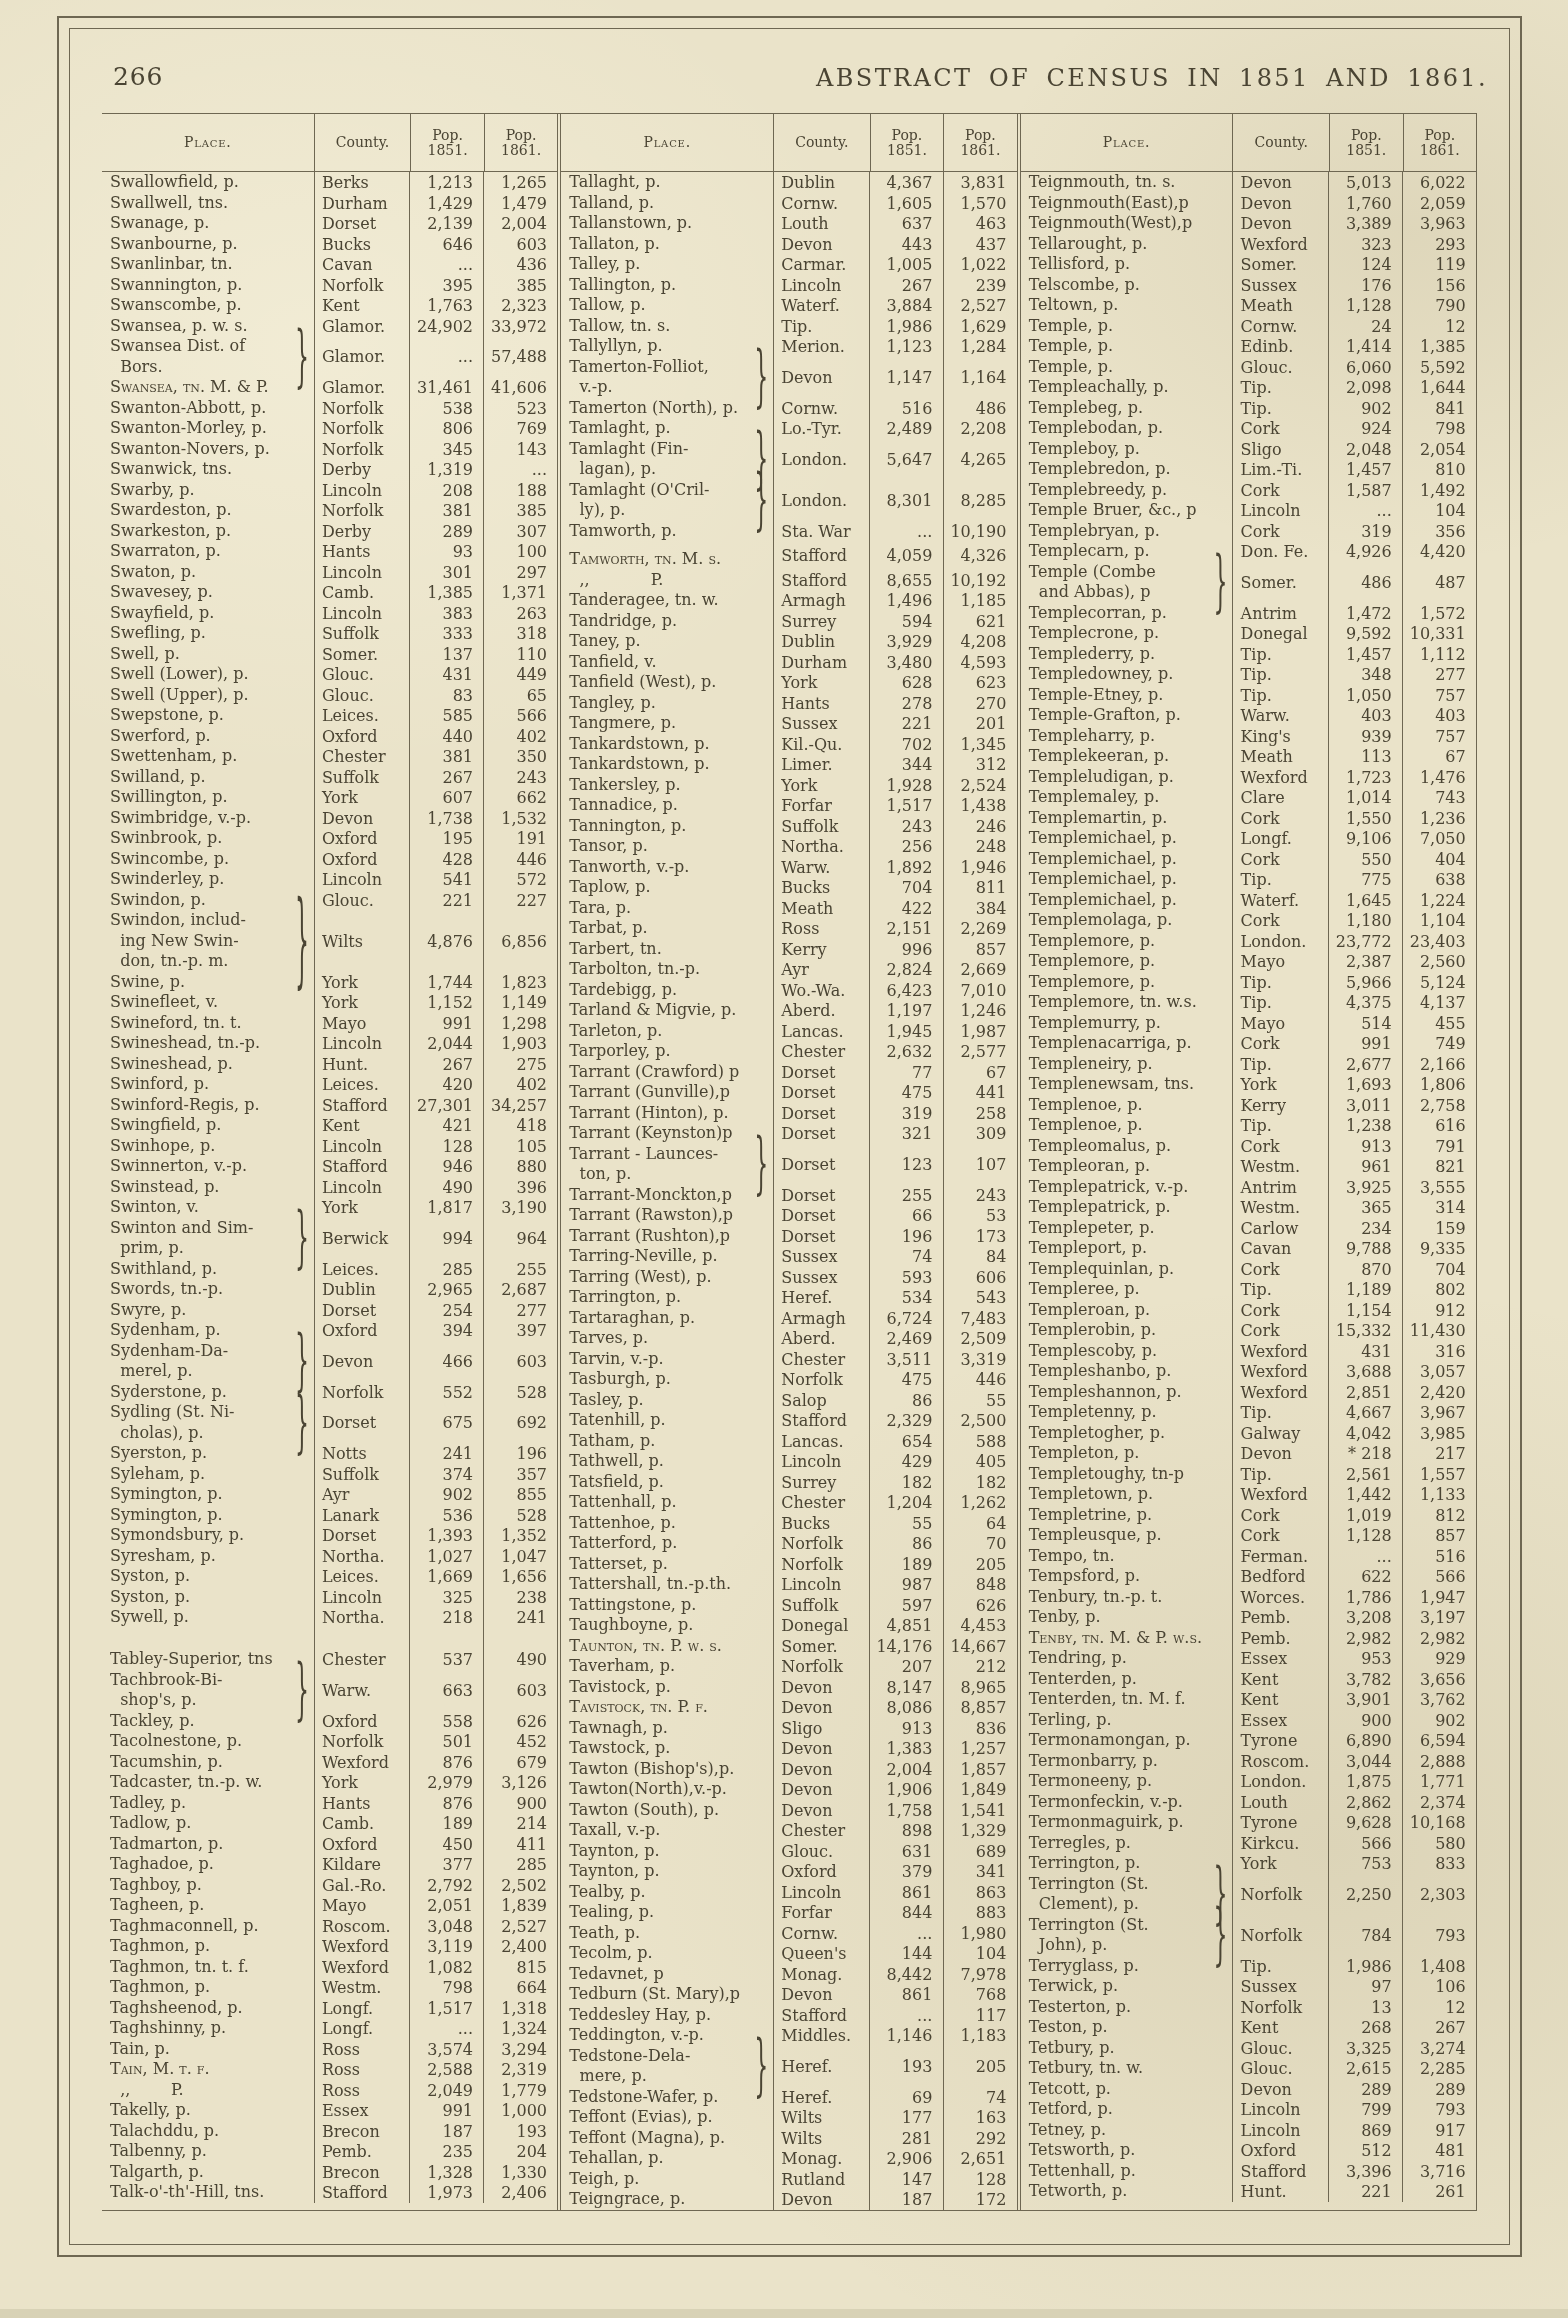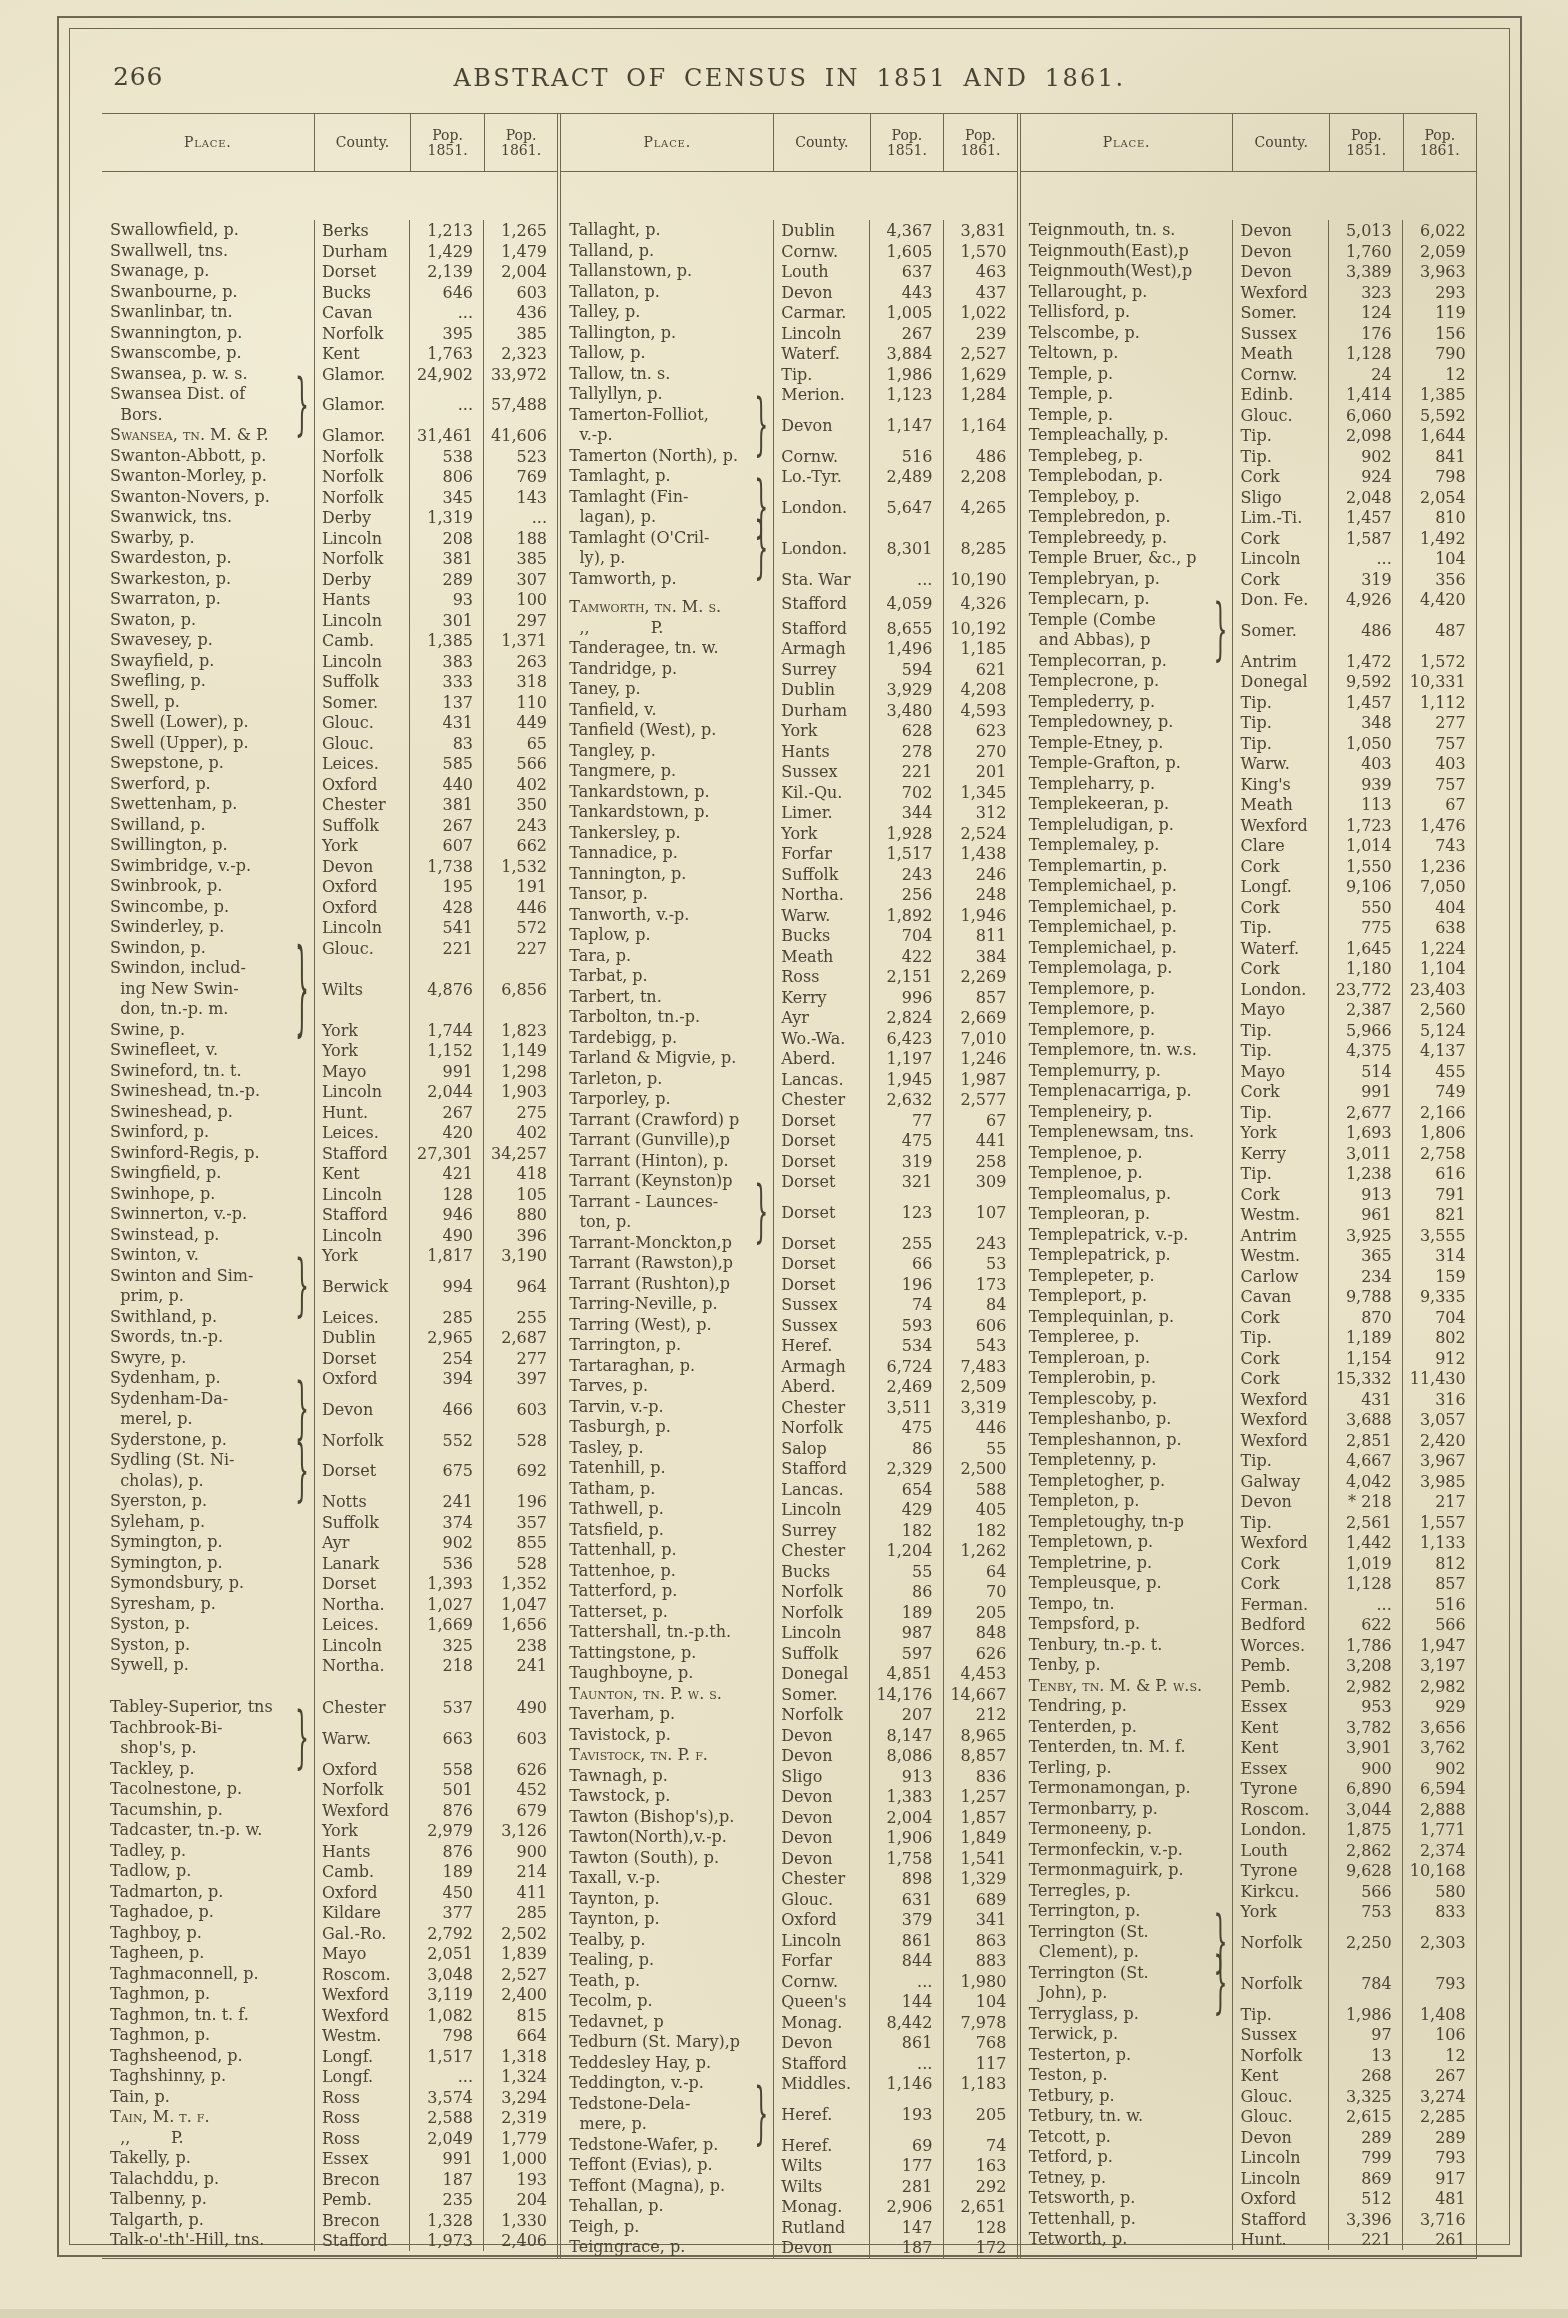--- a/index.html
+++ b/index.html
@@ -33,32 +33,32 @@
   }
   .page-header{
     position:relative;height:62px;
   }
   .page-number{
     position:absolute;left:22px;top:11px;
     font-size:25px;letter-spacing:0.8px;
   }
   .page-title{
     position:absolute;left:0;right:0;top:12.7px;
-    text-align:center;font-size:24px;letter-spacing:2.4px;
+    text-align:right;font-size:24px;letter-spacing:2.4px;
     word-spacing:6.4px;
   }
   .tablewrap{
     margin:0 11px;
     border-top:1.7px solid var(--rule);
     border-bottom:1.3px solid var(--rule);
     border-right:0.8px solid var(--rule);
     display:flex;
     align-items:stretch;
   }
-  .colgroup{flex:1 1 0;display:flex;flex-direction:column;min-width:0;gap:48px;}
+  .colgroup{flex:1 1 0;display:flex;flex-direction:column;min-width:0;}
   .colgroup + .colgroup{border-left:4px double var(--rule);}
   .thead{
     display:flex;border-bottom:1.1px solid var(--rule);
     height:57px;
   }
   .thead .hcell{
     display:flex;flex-direction:column;align-items:center;justify-content:center;
     font-size:14px;line-height:15px;text-align:center;
   }
   .hc-place{flex:0 0 46.5%;font-variant:small-caps;letter-spacing:0.8px;font-size:15px;}

